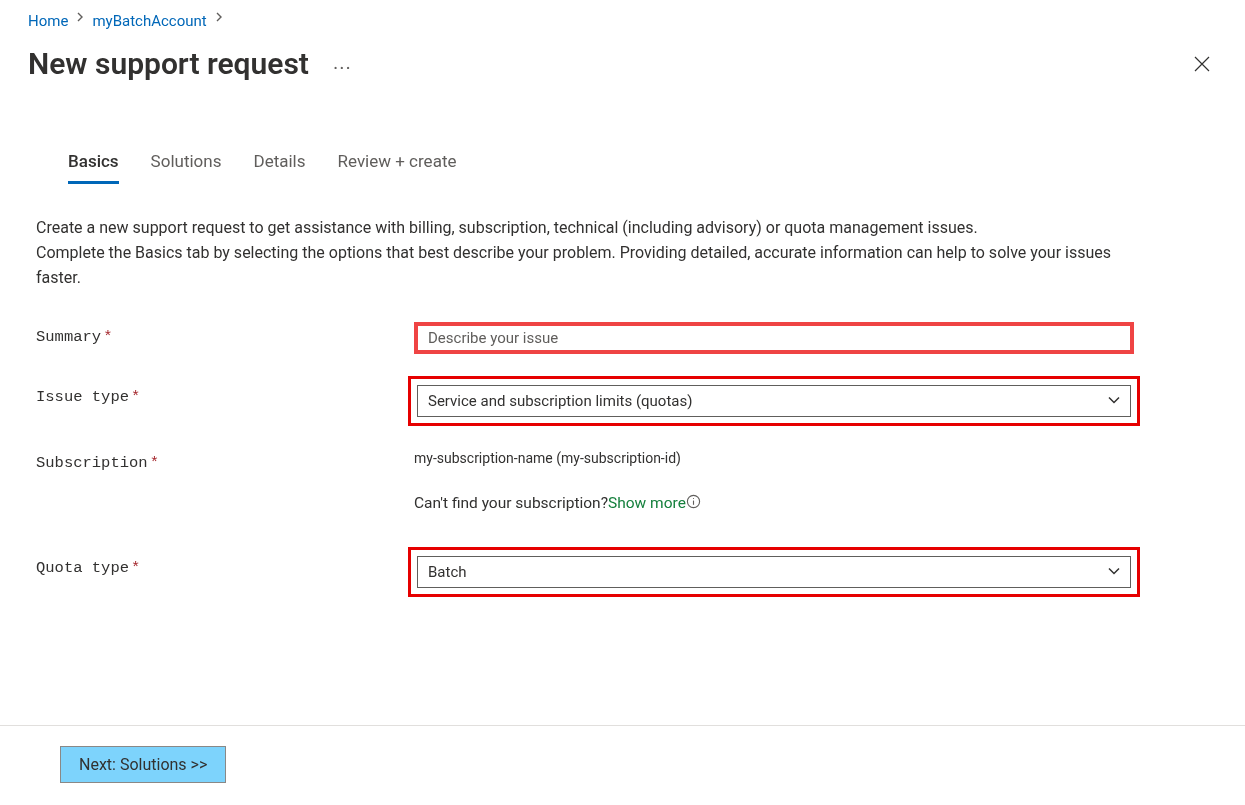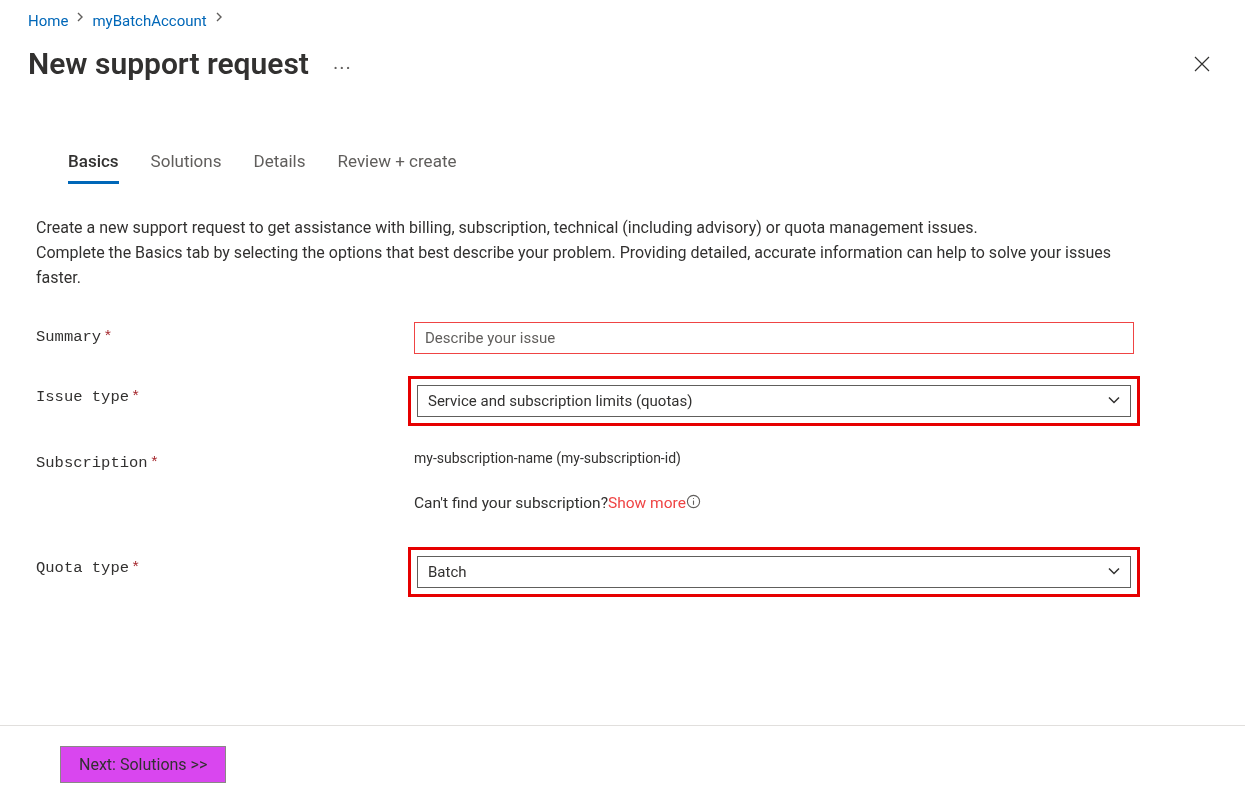--- a/index.html
+++ b/index.html
@@ -114,21 +114,21 @@
       color: #a4262c;
       margin-left: 2px;
     }
     .form-field-col {
       flex: 1;
       max-width: 720px;
     }
     .text-input {
       width: 100%;
       height: 32px;
-      border: 1px solid #ef4444;
+      border: 4px solid #ef4444;
       padding: 0 10px;
       font-size: 15px;
       font-family: inherit;
       color: #323130;
       background: #fff;
     }
     .text-input::placeholder { color: #605e5c; }
     .select-wrap {
       position: relative;
       width: 100%;
@@ -174,42 +174,42 @@
       padding-top: 2px;
     }
     .sub-hint {
       font-size: 15.5px;
       color: #323130;
       margin-top: 28px;
       display: flex;
       gap: 0;
     }
     .sub-hint a {
-      color: #ef4444;
+      color: #15803d;
       text-decoration: none;
       cursor: pointer;
     }
     .info-icon svg {
       width: 15px;
       height: 15px;
       stroke: #605e5c;
       stroke-width: 1.2;
       fill: none;
     }
     .footer-bar {
       position: absolute;
       left: 0;
       right: 0;
       top: 725px;
       border-top: 1px solid #e1dfdd;
       padding: 20px 0 0 60px;
     }
     .next-btn {
       border: 1px solid #8a8886;
-      background: #d946ef;
+      background: #7dd3fc;
       color: #323130;
       font-size: 16px;
       font-family: inherit;
       padding: 8px 18px;
       cursor: pointer;
     }
   </style>
 </head>
 <body>
 

